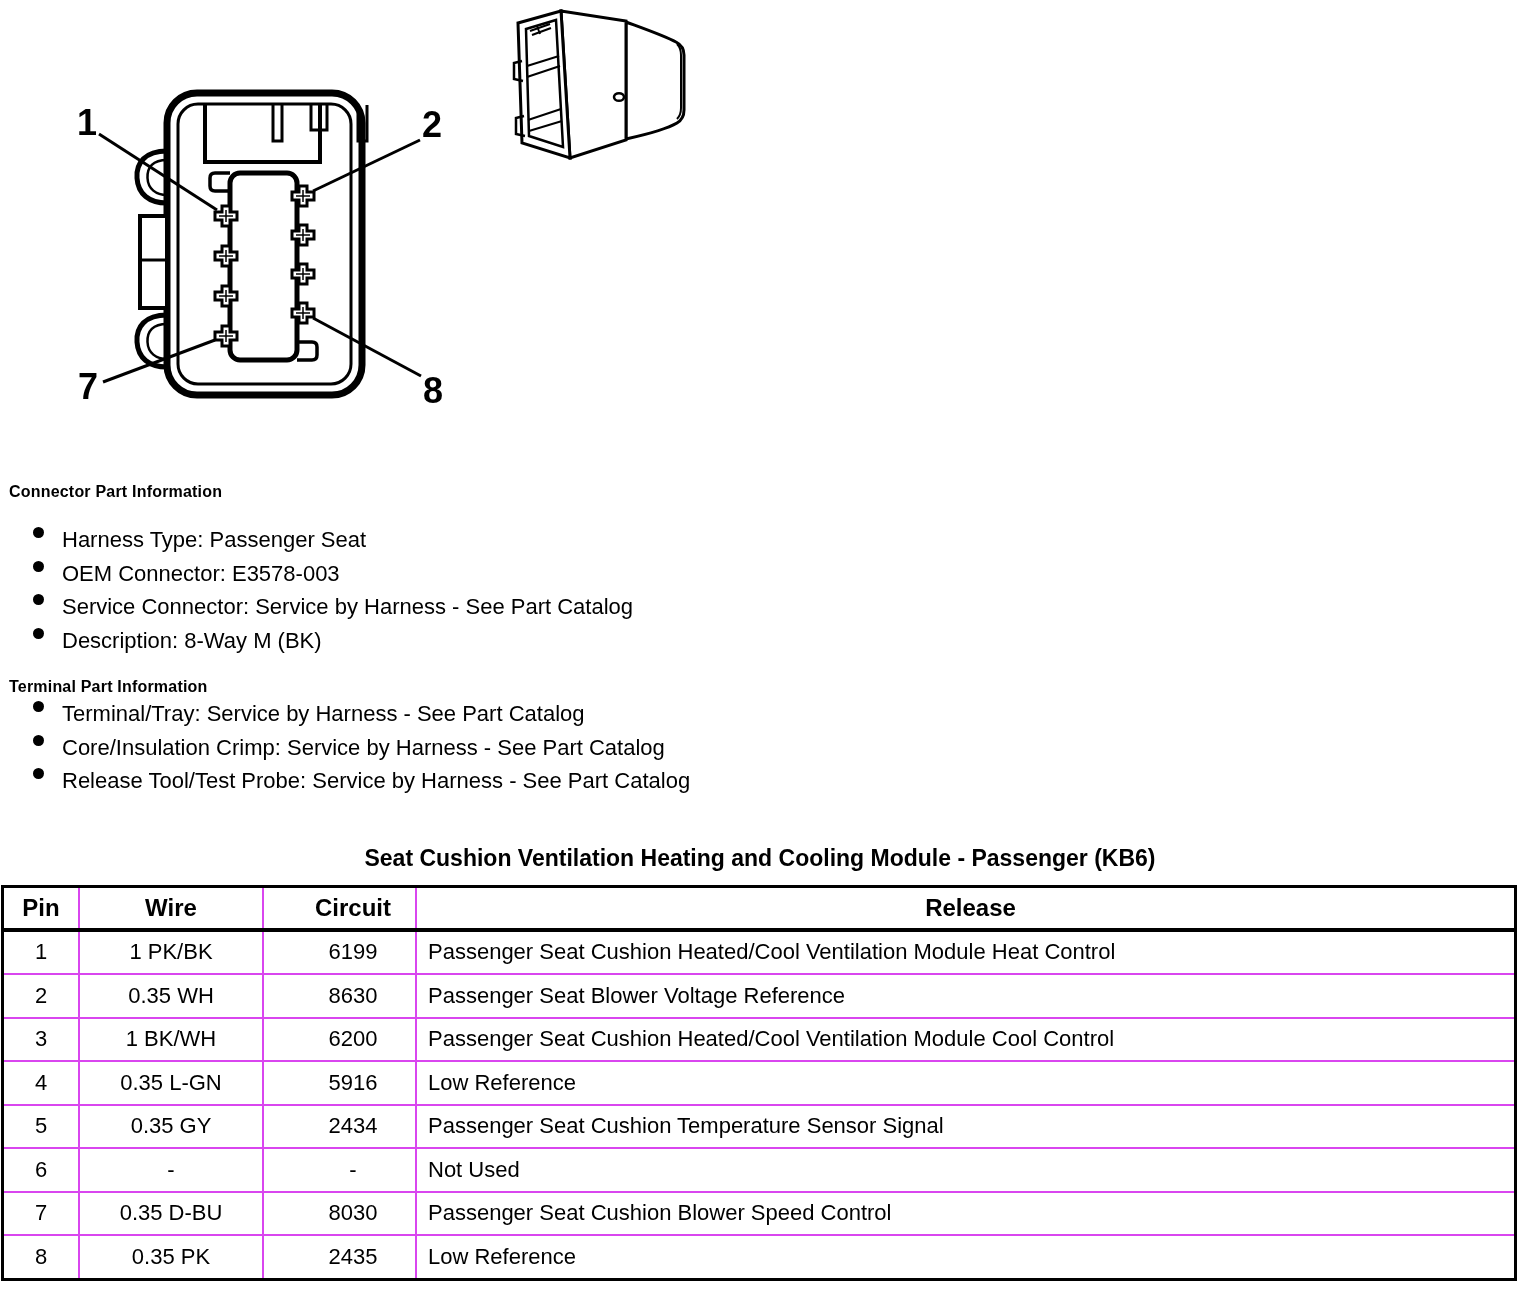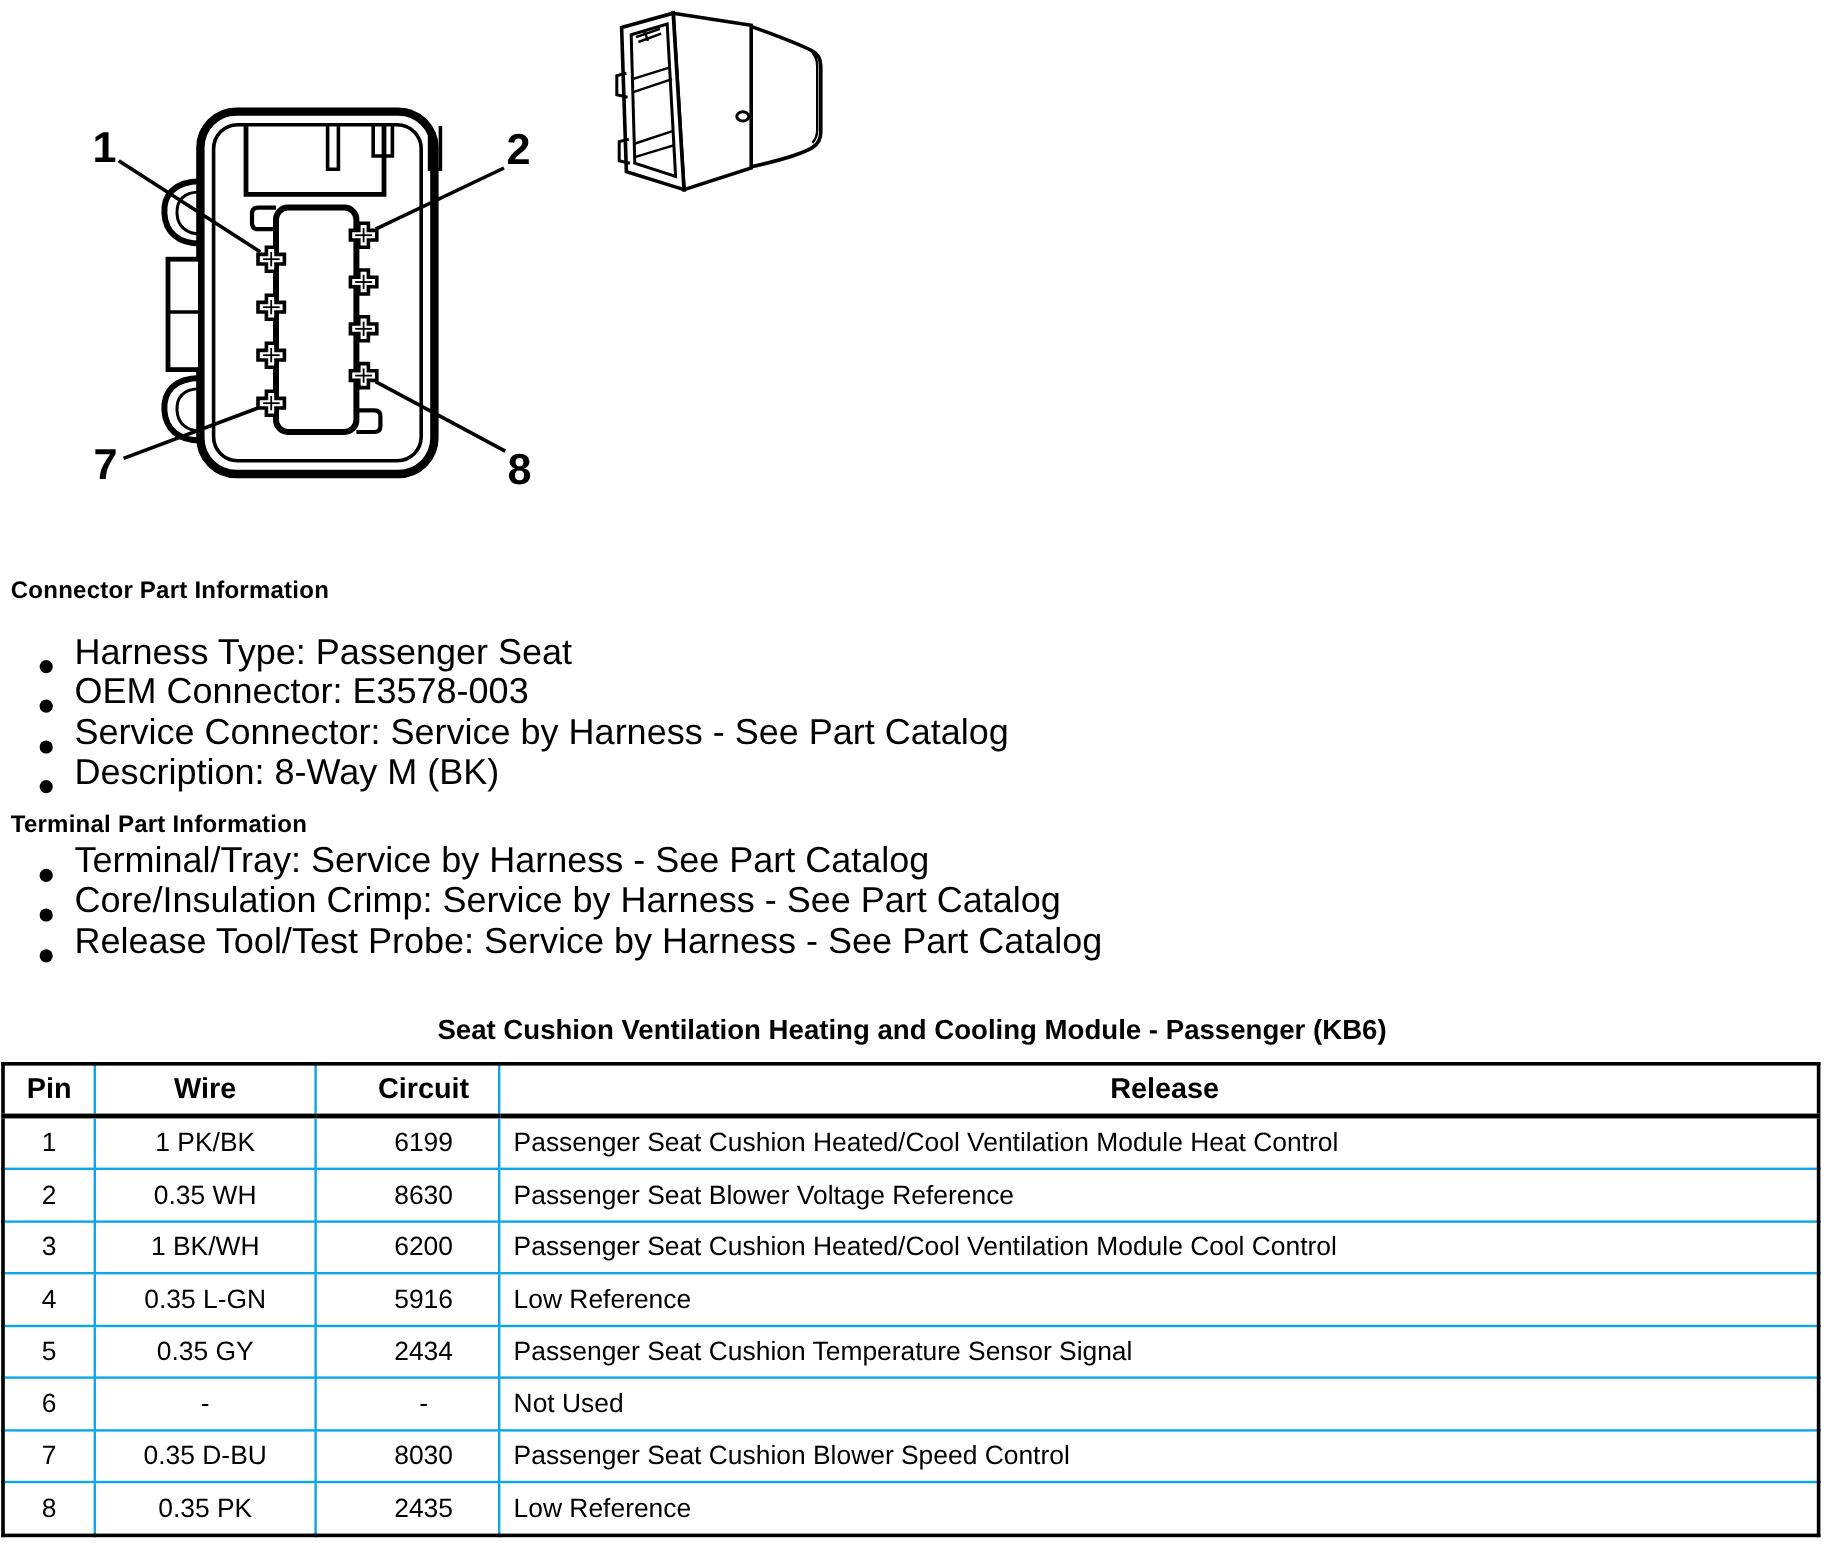--- a/index.html
+++ b/index.html
@@ -16,53 +16,53 @@
 
   
   .figures { position: relative; height: 442px; }
   .face-figure { position: absolute; left: 55px; top: 10px; width: 420px; height: 420px; }
   .iso-figure  { position: absolute; left: 493px; top: 0;  width: 222px; height: 178px; }
   svg { display: block; }
   svg text { font-family: "Liberation Sans", sans-serif; font-weight: bold; font-size: 36px; fill: #000; }
 
   
   h2.sec-heading {
-    font-size: 20px;
+    font-size: 16px;
     font-weight: bold;
     line-height: 28px;
     margin: 0 0 0 9px;
     letter-spacing: 0.2px;
   }
   h2.first-heading  { margin-top: 36px; }
   h2.second-heading { margin-top: 12px; }
   ul.bullets { list-style: none; margin: 0; padding: 0 0 0 33px; }
   ul.bullets.first  { margin-top: 21px; }
   ul.bullets.second { }
-  ul.bullets li { display: flex; align-items: flex-end; height: 33.5px; font-size: 30px; }
+  ul.bullets li { display: flex; align-items: flex-start; height: 33.5px; font-size: 22px; }
   ul.bullets .dot {
     flex: 0 0 11px; width: 11px; height: 11px;
     background: #000; border-radius: 50%; margin-right: 18px;
   }
 
   
   .table-title {
     margin-top: 43px;
     text-align: center;
     font-size: 23px;
     font-weight: bold;
     line-height: 27px;
   }
   table.pin-table {
     border-collapse: collapse;
     table-layout: fixed;
     width: calc(100% - 4px);
     margin: 13px 1px 0 1px;
     border: 3px solid #000;
   }
-  table.pin-table th, table.pin-table td { border: 2px solid #0ea5e9; overflow: hidden; }
+  table.pin-table th, table.pin-table td { border: 2px solid #d946ef; overflow: hidden; }
   table.pin-table thead th {
     border-bottom: 4px solid #000;
     font-size: 24px; font-weight: bold;
     height: 38px; text-align: center; vertical-align: middle;
   }
   table.pin-table td { font-size: 22px; height: 39.5px; vertical-align: middle; }
   .c0 { width: 72px;  text-align: center; }
   .c1 { width: 180px; text-align: center; }
   .c2 { width: 122px; text-align: center; padding-left: 28px; }
   .c3 { text-align: left; padding-left: 11px; }

